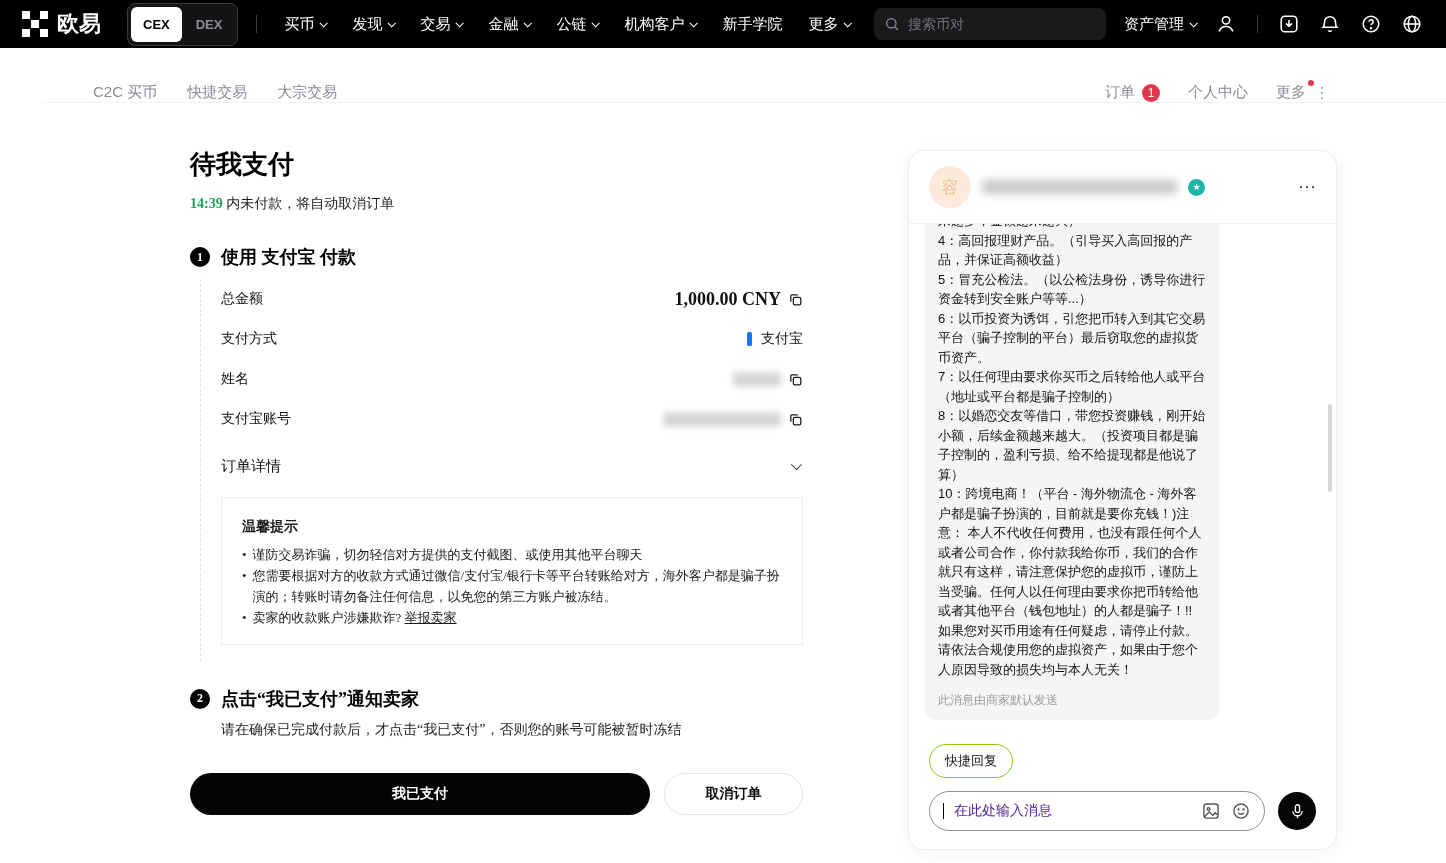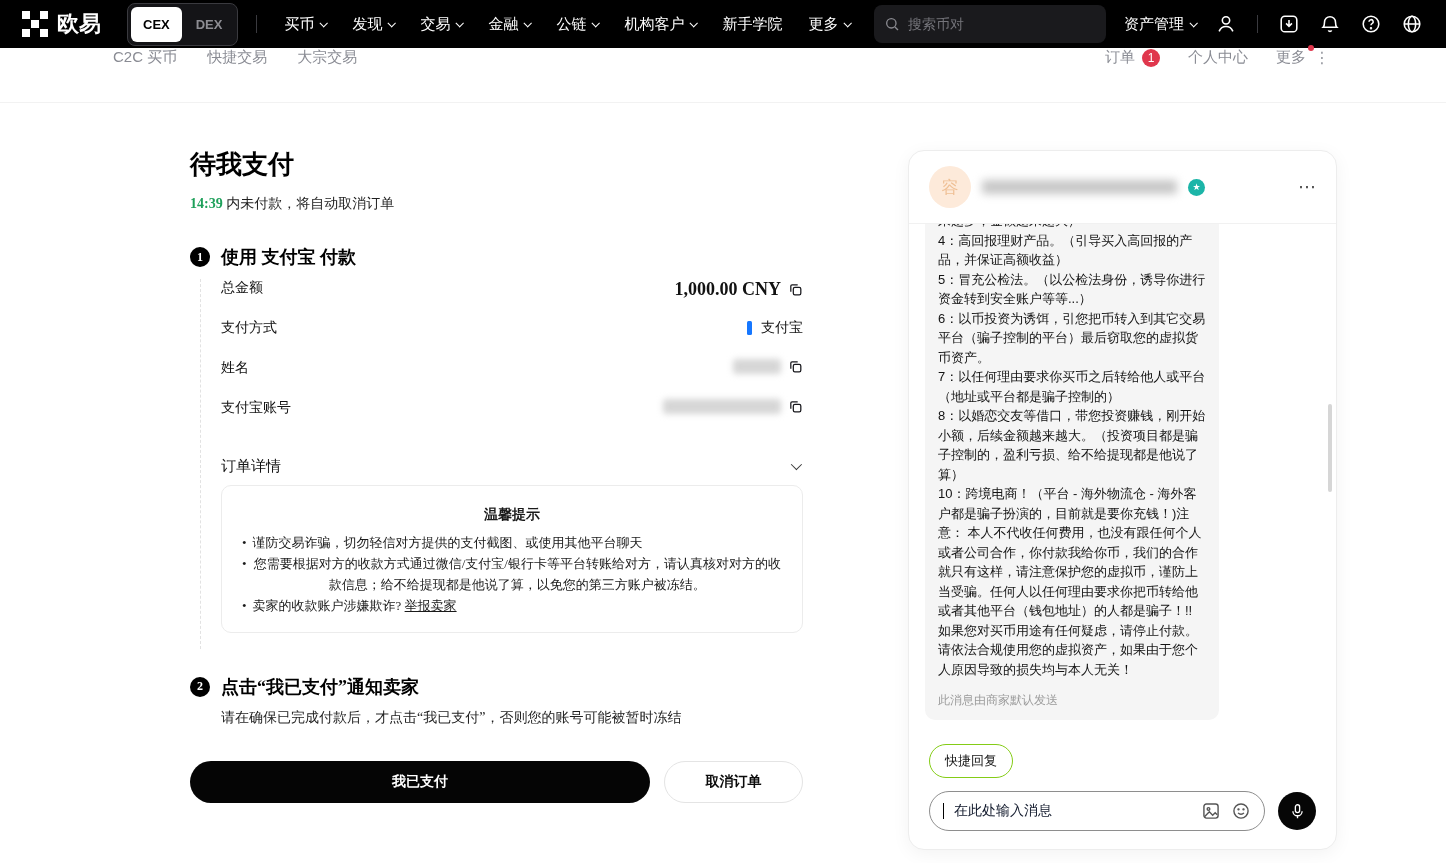--- a/index.html
+++ b/index.html
@@ -12,55 +12,55 @@
   .topnav { height:48px; background:#000; display:flex; align-items:center; padding:0 22px; color:#fff; }
   .brand { display:flex; align-items:center; gap:9px; }
   .brand-name { font-size:22px; font-weight:bold; }
   .toggle { margin-left:26px; display:flex; gap:2px; background:#141417; border:1px solid #3a3a3f; border-radius:8px; padding:3px; }
   .toggle .tbtn { font-size:13px; font-weight:bold; padding:10px 12px; border-radius:6px; color:#8d8d93; cursor:pointer;text-align:center; }
   .toggle .tbtn.active { background:#fff; color:#000; }
   .vdiv { width:1px; height:18px; background:#3a3a3f; margin:0 18px; }
   .menus { display:flex; align-items:center; gap:26px;margin-left:9px; }
   .menu-item { display:flex; align-items:center; gap:6px; font-size:15px; font-weight:500; cursor:pointer; white-space:nowrap; }
   .chev { width:6px; height:6px; border-right:1.5px solid currentColor; border-bottom:1.5px solid currentColor; transform:rotate(45deg) translateY(-1px); display:inline-block; }
-  .searchbox { margin-left:auto; margin-right:18px; width:232px; height:38px; background:#1a1a1d; border-radius:8px; display:flex; align-items:center; gap:8px; padding:0 10px; }
+  .searchbox { margin-left:auto; margin-right:18px; width:232px; height:32px; background:#1a1a1d; border-radius:8px; display:flex; align-items:center; gap:8px; padding:0 10px; }
   .searchbox input { flex:1; background:transparent; border:none; outline:none; color:#ddd; font-size:14px; font-family:inherit; }
   .searchbox input::placeholder { color:#74747a; }
   .assets { display:flex; align-items:center; gap:6px; font-size:15px; font-weight:500; margin-right:18px; cursor:pointer; }
   .navicons { display:flex; align-items:center; gap:17px; }
   .icbtn { width:24px; height:24px; display:flex; align-items:center; justify-content:center; cursor:pointer; }
   
-  .subnav { height:55px; display:flex; align-items:flex-start; padding:0 116px 0 113px; border-bottom:1px solid #f2f2f2; color:#8a8c94; font-size:15px; }
+  .subnav { height:55px; display:flex; align-items:flex-end; padding:0 116px 0 49px; border-bottom:1px solid #f2f2f2; color:#8a8c94; font-size:15px;margin-left:44px; }
   .subnav-left { display:flex; align-items:center; gap:30px; }
   .subnav-right { margin-left:auto; display:flex; align-items:center; gap:28px; }
   .subnav-item { cursor:pointer; display:flex; align-items:center; }
   .badge { margin-left:7px; min-width:18px; height:18px; border-radius:9px; background:var(--red); color:#fff; font-size:12px; display:inline-flex; align-items:center; justify-content:center; padding:0 5px; }
   .more-wrap { position:relative; display:flex; align-items:center; gap:8px; }
   .dot-red { position:absolute; top:-3px; left:32px; width:6px; height:6px; border-radius:50%; background:var(--red); }
   .kebab { font-size:16px; color:#9a9ca3; line-height:1; }
   
   .main { padding:44px 0 0 190px; width:803px;font-family:Liberation Serif, serif; }
   .page-title { font-size:26px; font-weight:bold; color:#000; }
   .countdown { margin-top:13px; font-size:14px; color:#1f1f1f; }
   .countdown .time { color:var(--green); font-weight:bold; }
   .step-head { display:flex; align-items:center; gap:11px; }
   .step-dot { width:20px; height:20px; border-radius:50%; background:#000; color:#fff; font-size:12px; font-weight:bold; display:flex; align-items:center; justify-content:center; flex:0 0 20px; }
   .step-title { font-size:18px; font-weight:bold; color:#000; }
   .step1 { margin-top:32px; }
   .step-body { margin-left:10px; border-left:1px dashed #e2e2e2; padding-left:20px; margin-top:10px; padding-bottom:16px; }
-  .inforow { display:flex; align-items:flex-start; justify-content:space-between; height:40px; font-size:14px; color:#121212; }
+  .inforow { display:flex; align-items:center; justify-content:space-between; height:40px; font-size:14px; color:#121212; }
   .inforow .val { display:flex; align-items:center; gap:7px; }
   .amount { font-size:18px; font-weight:bold; }
   .alipay-bar { width:5px; height:14px; background:var(--blue); border-radius:1.5px; display:inline-block; margin-right:2px; }
   .masked { display:inline-block; height:15px; border-radius:3px; background:#d6d6d6; filter:blur(3px); }
   .masked.name { width:48px; } .masked.account { width:118px; }
   .copybtn { display:flex; cursor:pointer; }
   .details-row { margin-top:12px; display:flex; align-items:center; justify-content:space-between; font-size:15px; color:#121212; cursor:pointer; height:30px; }
   .chev-dark { width:8px; height:8px; border-right:1.6px solid #3a3a3a; border-bottom:1.6px solid #3a3a3a; transform:rotate(45deg) translateY(-2px); display:inline-block; margin-right:4px; }
-  .tips { margin-top:4px; border:1px solid #ececec; border-radius:10px; padding:18px 20px 16px; font-size:13px; color:#1a1a1a; line-height:1.62;text-align:center; }
+  .tips { margin-top:16px; border:1px solid #ececec; border-radius:0; padding:18px 20px 16px; font-size:13px; color:#1a1a1a; line-height:1.62; }
   .tips-title { font-size:14px; font-weight:bold; margin-bottom:5px; }
   .tip-item { display:flex; }
   .tip-item::before { content:"•"; margin-right:6px; }
   .report-link { color:#1a1a1a; text-decoration:underline; cursor:pointer; }
   .step2 { margin-top:26px; }
   .step2-desc { margin:10px 0 0 31px; font-size:14px; color:#1f1f1f; }
   .btnrow { margin-top:34px; display:flex; gap:14px; width:613px; }
   .btn-primary { flex:1; height:42px; border-radius:22px; background:#050505; color:#fff; font-size:14px; font-weight:600; border:none; display:flex; align-items:center; justify-content:center; cursor:pointer; font-family:inherit; }
   .btn-secondary { width:139px; height:42px; border-radius:22px; background:#fff; border:1px solid #e4e4e4; color:#0b0b0b; font-size:14px; font-weight:600; display:flex; align-items:center; justify-content:center; cursor:pointer; font-family:inherit; }
   
@@ -73,21 +73,21 @@
   .chat-body { flex:1; padding:0 16px; display:flex; flex-direction:column; justify-content:flex-end; overflow:hidden; }
   .bubble { flex-shrink:0; width:294px; background:#f5f5f5; border-radius:10px; padding:11px 13px; margin-bottom:20px; }
   .msg-text { font-size:13px; line-height:1.5; color:#141414; white-space:pre-wrap; word-break:break-all; }
   .msg-footer { margin-top:13px; font-size:12px; color:#9b9b9b; }
   .scroll-thumb { position:absolute; right:4px; top:253px; width:4px; height:88px; border-radius:2px; background:#d6d6d6; cursor:pointer; }
   .chat-footer { flex:0 0 auto; padding:4px 20px 18px; }
   .chip { display:inline-flex; align-items:center; padding:7px 15px; border:1px solid #84cc16; border-radius:18px; font-size:13px; color:#141414; cursor:pointer; margin-bottom:13px; }
   .inputrow { display:flex; align-items:center; gap:13px; }
   .inputbox { flex:1; height:40px; border:1px solid #8e8e8e; border-radius:20px; display:flex; align-items:center; gap:10px; padding:0 13px; cursor:text; }
   .caret { width:1px; height:16px; background:#000; }
-  .placeholder { flex:1; color:#0f172a; font-size:14px; }
+  .placeholder { flex:1; color:#4c1d95; font-size:14px; }
   .inpicon { display:flex; cursor:pointer; }
   .micbtn { width:38px; height:38px; border-radius:50%; background:#060606; display:flex; align-items:center; justify-content:center; cursor:pointer; border:none; flex:0 0 38px; }
   :root { --red:#e0374d; --green:#1ea05a; --blue:#1677ff; --teal:#1cb5a8; }
 </style>
 </head>
 <body>
 
 <div class="topnav">
   <div class="brand">
     <svg width="26" height="26" viewBox="0 0 26 26">
@@ -267,21 +267,21 @@
         <span>订单详情</span>
         <span class="chev-dark"></span>
       </div>
 
       <div class="tips">
         <div class="tips-title">温馨提示</div>
         <div class="tip-item">
             <span>谨防交易诈骗，切勿轻信对方提供的支付截图、或使用其他平台聊天</span>
           </div>
         <div class="tip-item">
-            <span>您需要根据对方的收款方式通过微信/支付宝/银行卡等平台转账给对方，请认真核对对方的收款信息；给不给提现都是他说了算，以免您的第三方账户被冻结。</span>
+            <span>您需要根据对方的收款方式通过微信/支付宝/银行卡等平台转账给对方，海外客户都是骗子扮演的；转账时请勿备注任何信息，以免您的第三方账户被冻结。</span>
           </div>
         <div class="tip-item">
             <span><span>卖家的收款账户涉嫌欺诈? </span><a class="report-link">举报卖家</a></span>
           </div>
       </div>
     </div>
   </div>
 
   <div class="step2">
     <div class="step-head">

